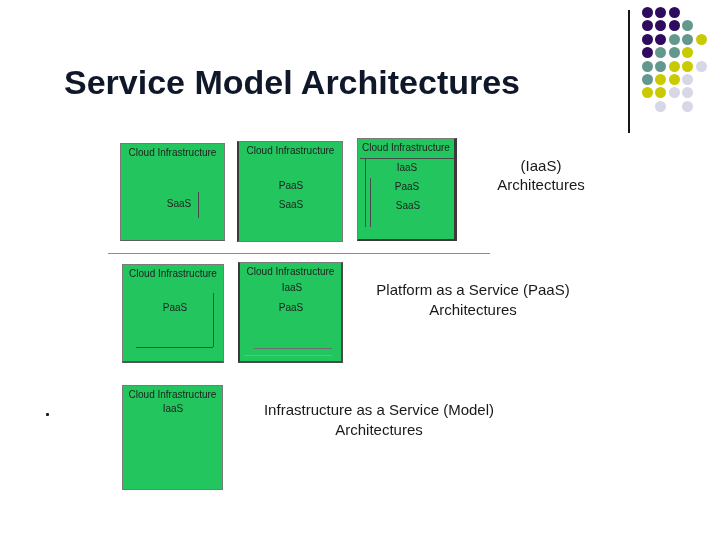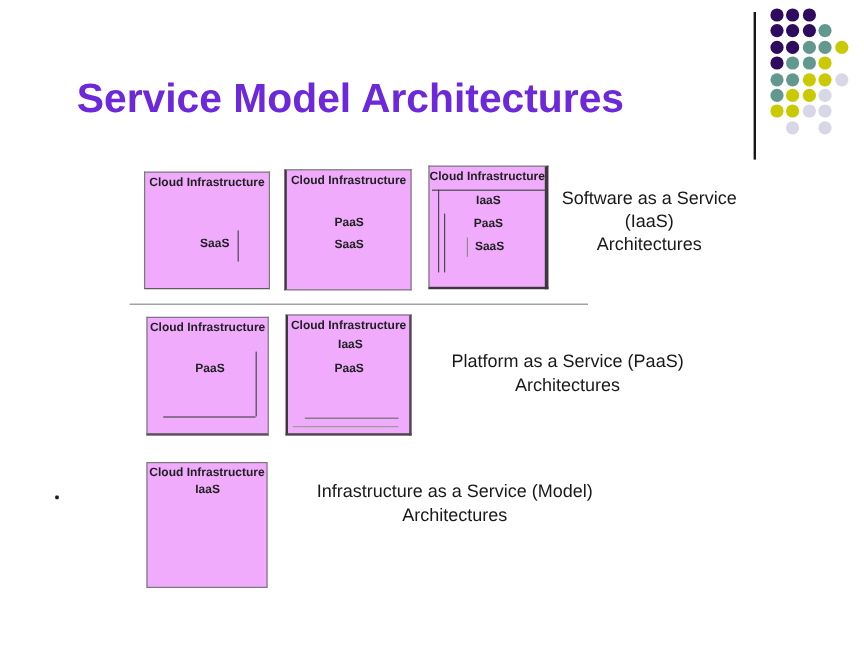--- a/index.html
+++ b/index.html
@@ -4,38 +4,37 @@
 <style>
   html,body{margin:0;padding:0;}
   body{
     width:720px;height:540px;position:relative;overflow:hidden;
     background:#ffffff;
     font-family:"Liberation Sans", sans-serif;
   }
   
   .title{
     position:absolute;left:64px;top:63px;margin:0;
-    font-size:34px;font-weight:bold;color:#6d28d9;letter-spacing:0px;
+    font-size:34px;font-weight:bold;color:#0f172a;letter-spacing:0px;
     white-space:nowrap;
   }
   
   .accent-rule{
     position:absolute;left:628px;top:10px;width:2px;height:123px;background:#161616;
   }
   .dot-grid{
     position:absolute;left:642px;top:7px;width:72px;height:112px;
   }
   .dot{
     position:absolute;width:11px;height:11px;border-radius:50%;
   }
   
   .cloudbox{
-    position:absolute;background:#f0abfc;border:1px solid #7a7a7a;box-sizing:border-box;
+    position:absolute;background:#22c55e;border:1px solid #7a7a7a;box-sizing:border-box;
     color:#1f1f1f;
-    font-weight:bold;
   }
   .cloudbox .hdr{
     text-align:center;padding-top:3px;font-size:10px;white-space:nowrap;
   }
   .layer{
     position:absolute;transform:translateX(-50%);font-size:10px;white-space:nowrap;
   }
   .lineart{position:absolute;background:#4a4a4a;}
   #box1{left:120px;top:143px;width:105px;height:98px;border-bottom-color:#5d5d5d;}
   #box2{left:237px;top:141px;width:106px;height:101px;border-left:2px solid #3a3a3a;}
@@ -45,21 +44,21 @@
   #box6{left:122px;top:385px;width:101px;height:105px;}
   
   .separator{
     position:absolute;left:108px;top:253px;width:382px;height:1px;background:#8c8c8c;
   }
   
   .caption{
     position:absolute;text-align:center;color:#191919;font-size:15px;line-height:19px;
   }
   #caption-saas{left:458px;top:156px;width:166px;}
-  #caption-paas{left:360px;top:292px;width:226px;line-height:20px;}
+  #caption-paas{left:360px;top:280px;width:226px;line-height:20px;}
   #caption-iaas{left:256px;top:400px;width:246px;line-height:20px;}
   
   .artifact-dot{
     position:absolute;left:46px;top:413px;width:3px;height:3px;background:#1b1b1b;border-radius:1px;
   }
 </style>
 </head>
 <body>
 
 <h1 class="title">Service Model Architectures</h1>
@@ -116,21 +115,20 @@
   <div class="lineart" style="left:2px;top:19px;width:95px;height:1px;"></div>
   <div class="lineart" style="left:7px;top:19px;width:1px;height:69px;"></div>
   <div class="lineart" style="left:12px;top:39px;width:1px;height:49px;"></div>
   <div class="lineart" style="left:31px;top:59px;width:1px;height:16px;background:#8a8a8a;"></div>
   <span class="layer" style="left:49px;top:23px;">IaaS</span>
   <span class="layer" style="left:49px;top:42px;">PaaS</span>
   <span class="layer" style="left:50px;top:61px;">SaaS</span>
 </div>
 
 <div class="caption" id="caption-saas">
-  <div>Software as a Service</div>
   <div>(IaaS)</div>
   <div>Architectures</div>
 </div>
 
 <div class="separator"></div>
 
 <div class="cloudbox" id="box4">
   <div class="hdr">Cloud Infrastructure</div>
   <span class="layer" style="left:52px;top:37px;">PaaS</span>
   <div class="lineart" style="left:90px;top:28px;width:1px;height:54px;"></div>

